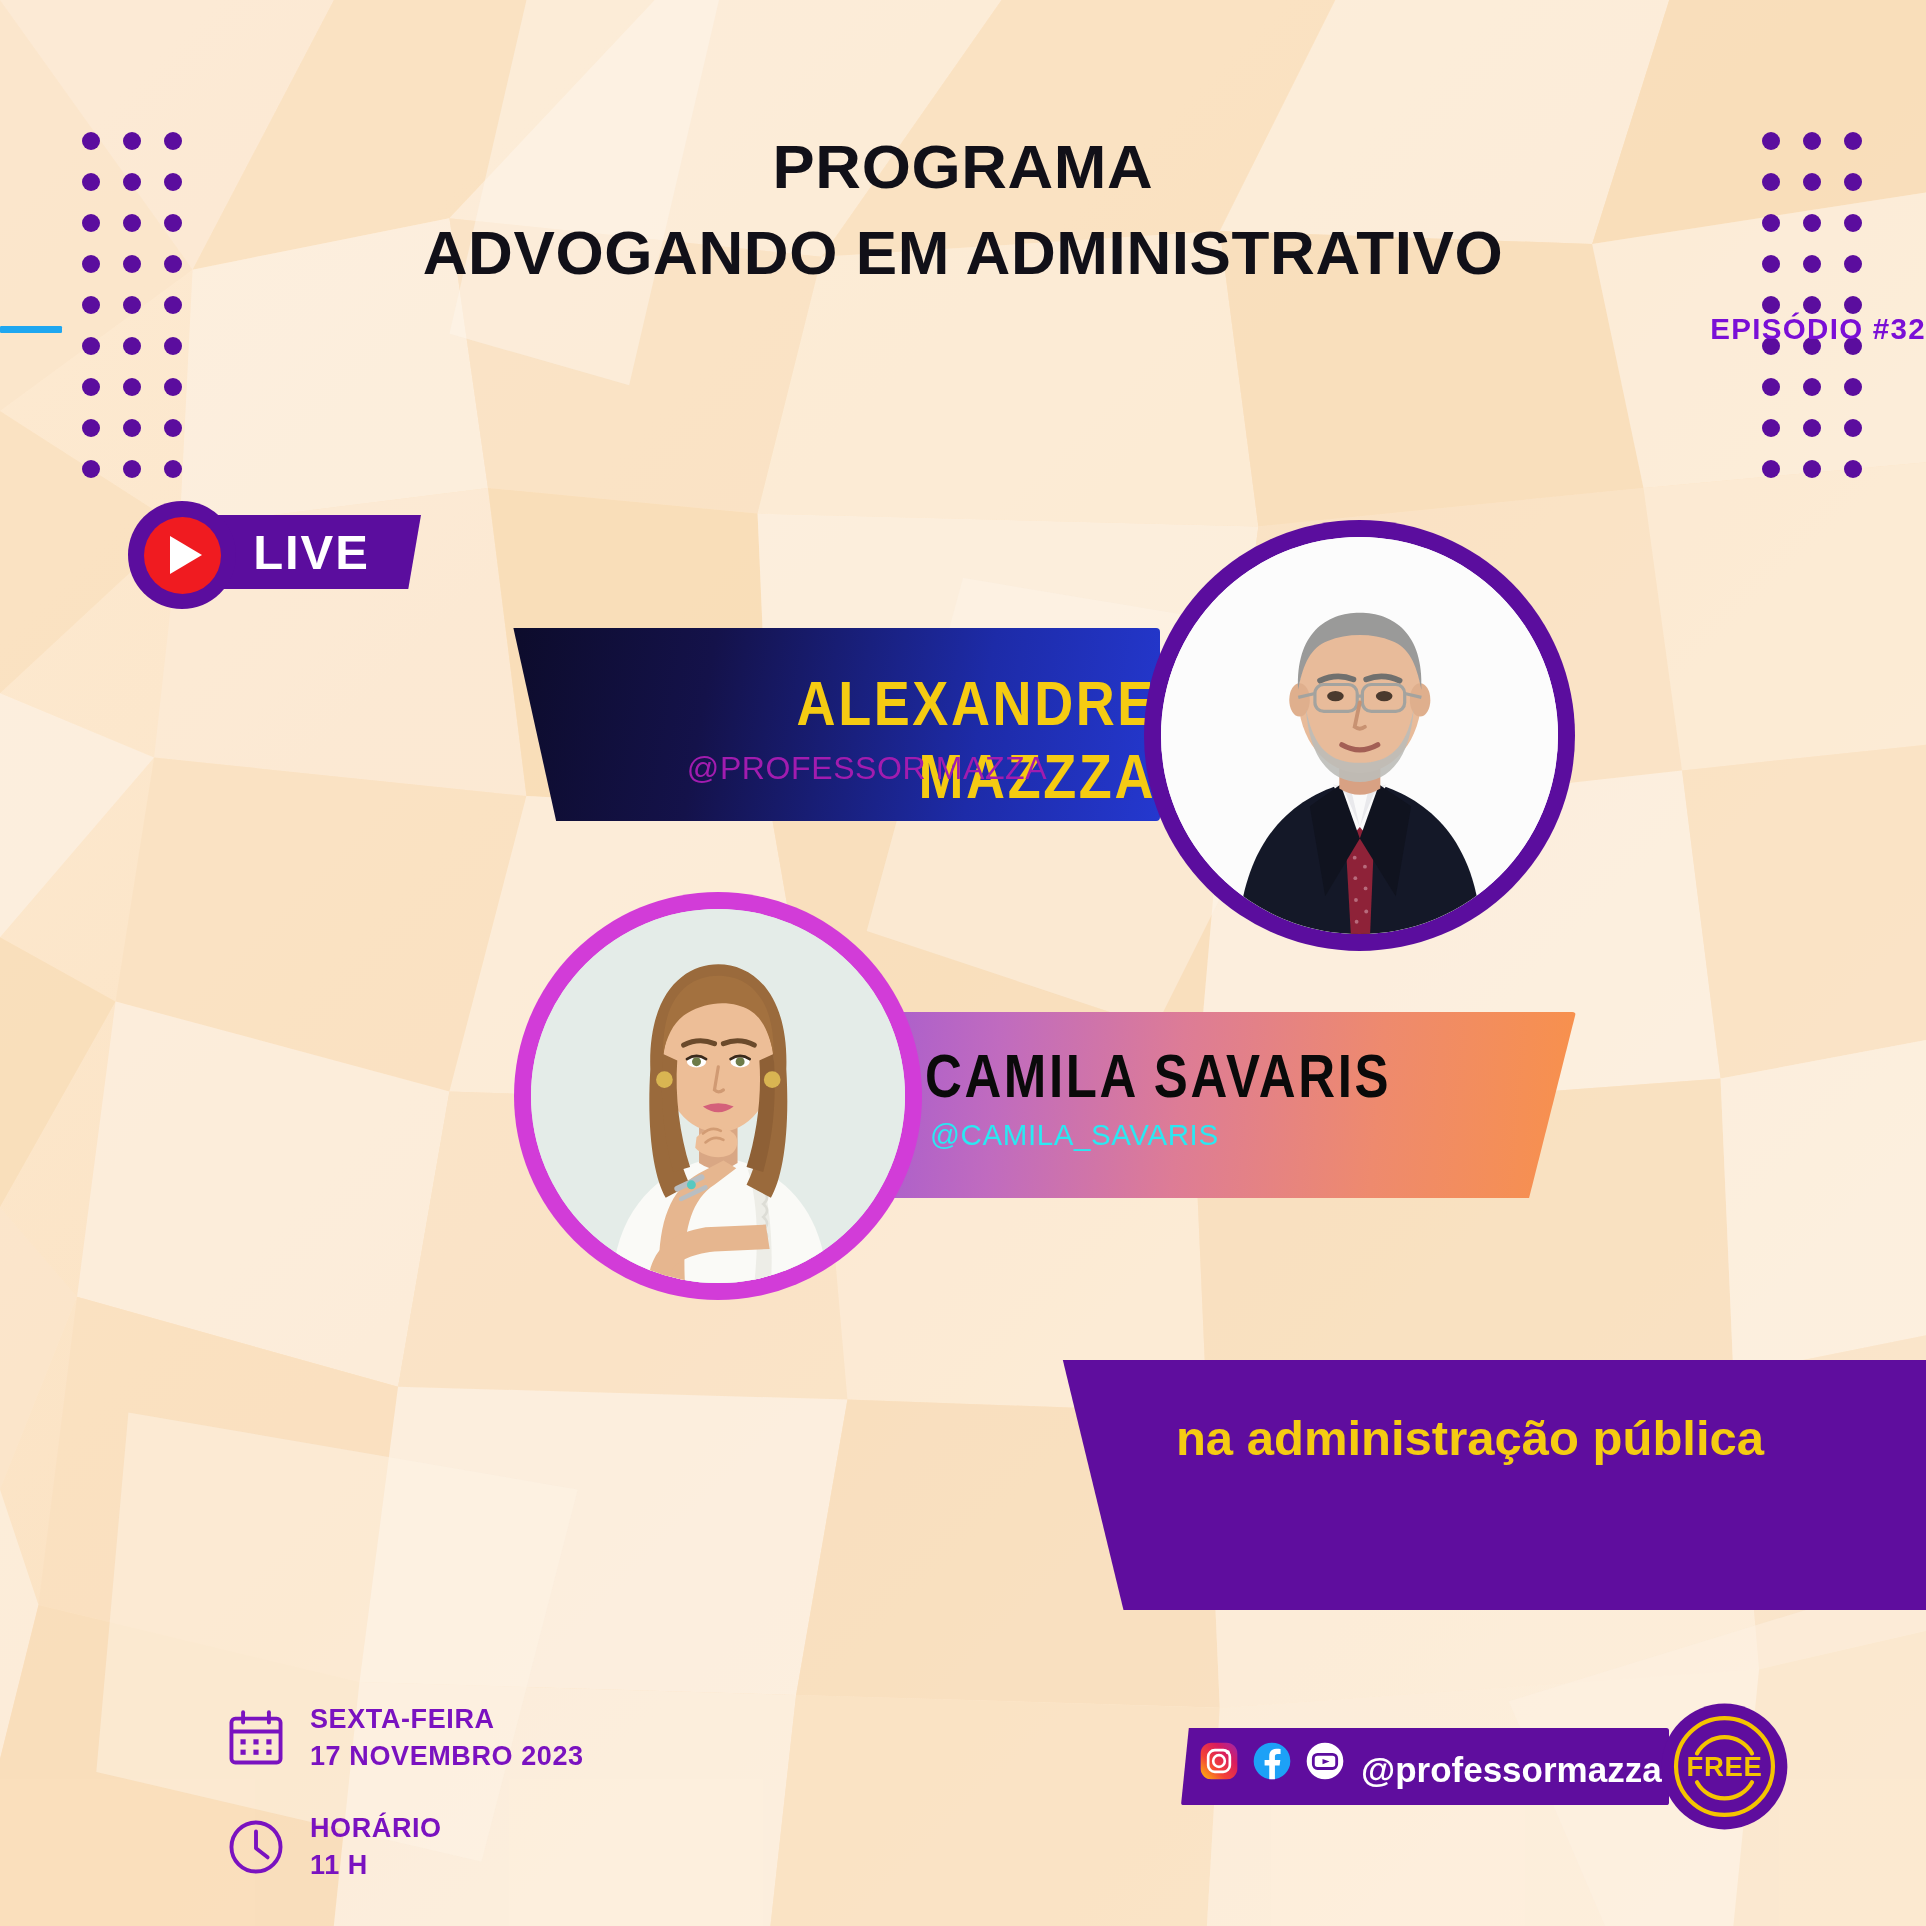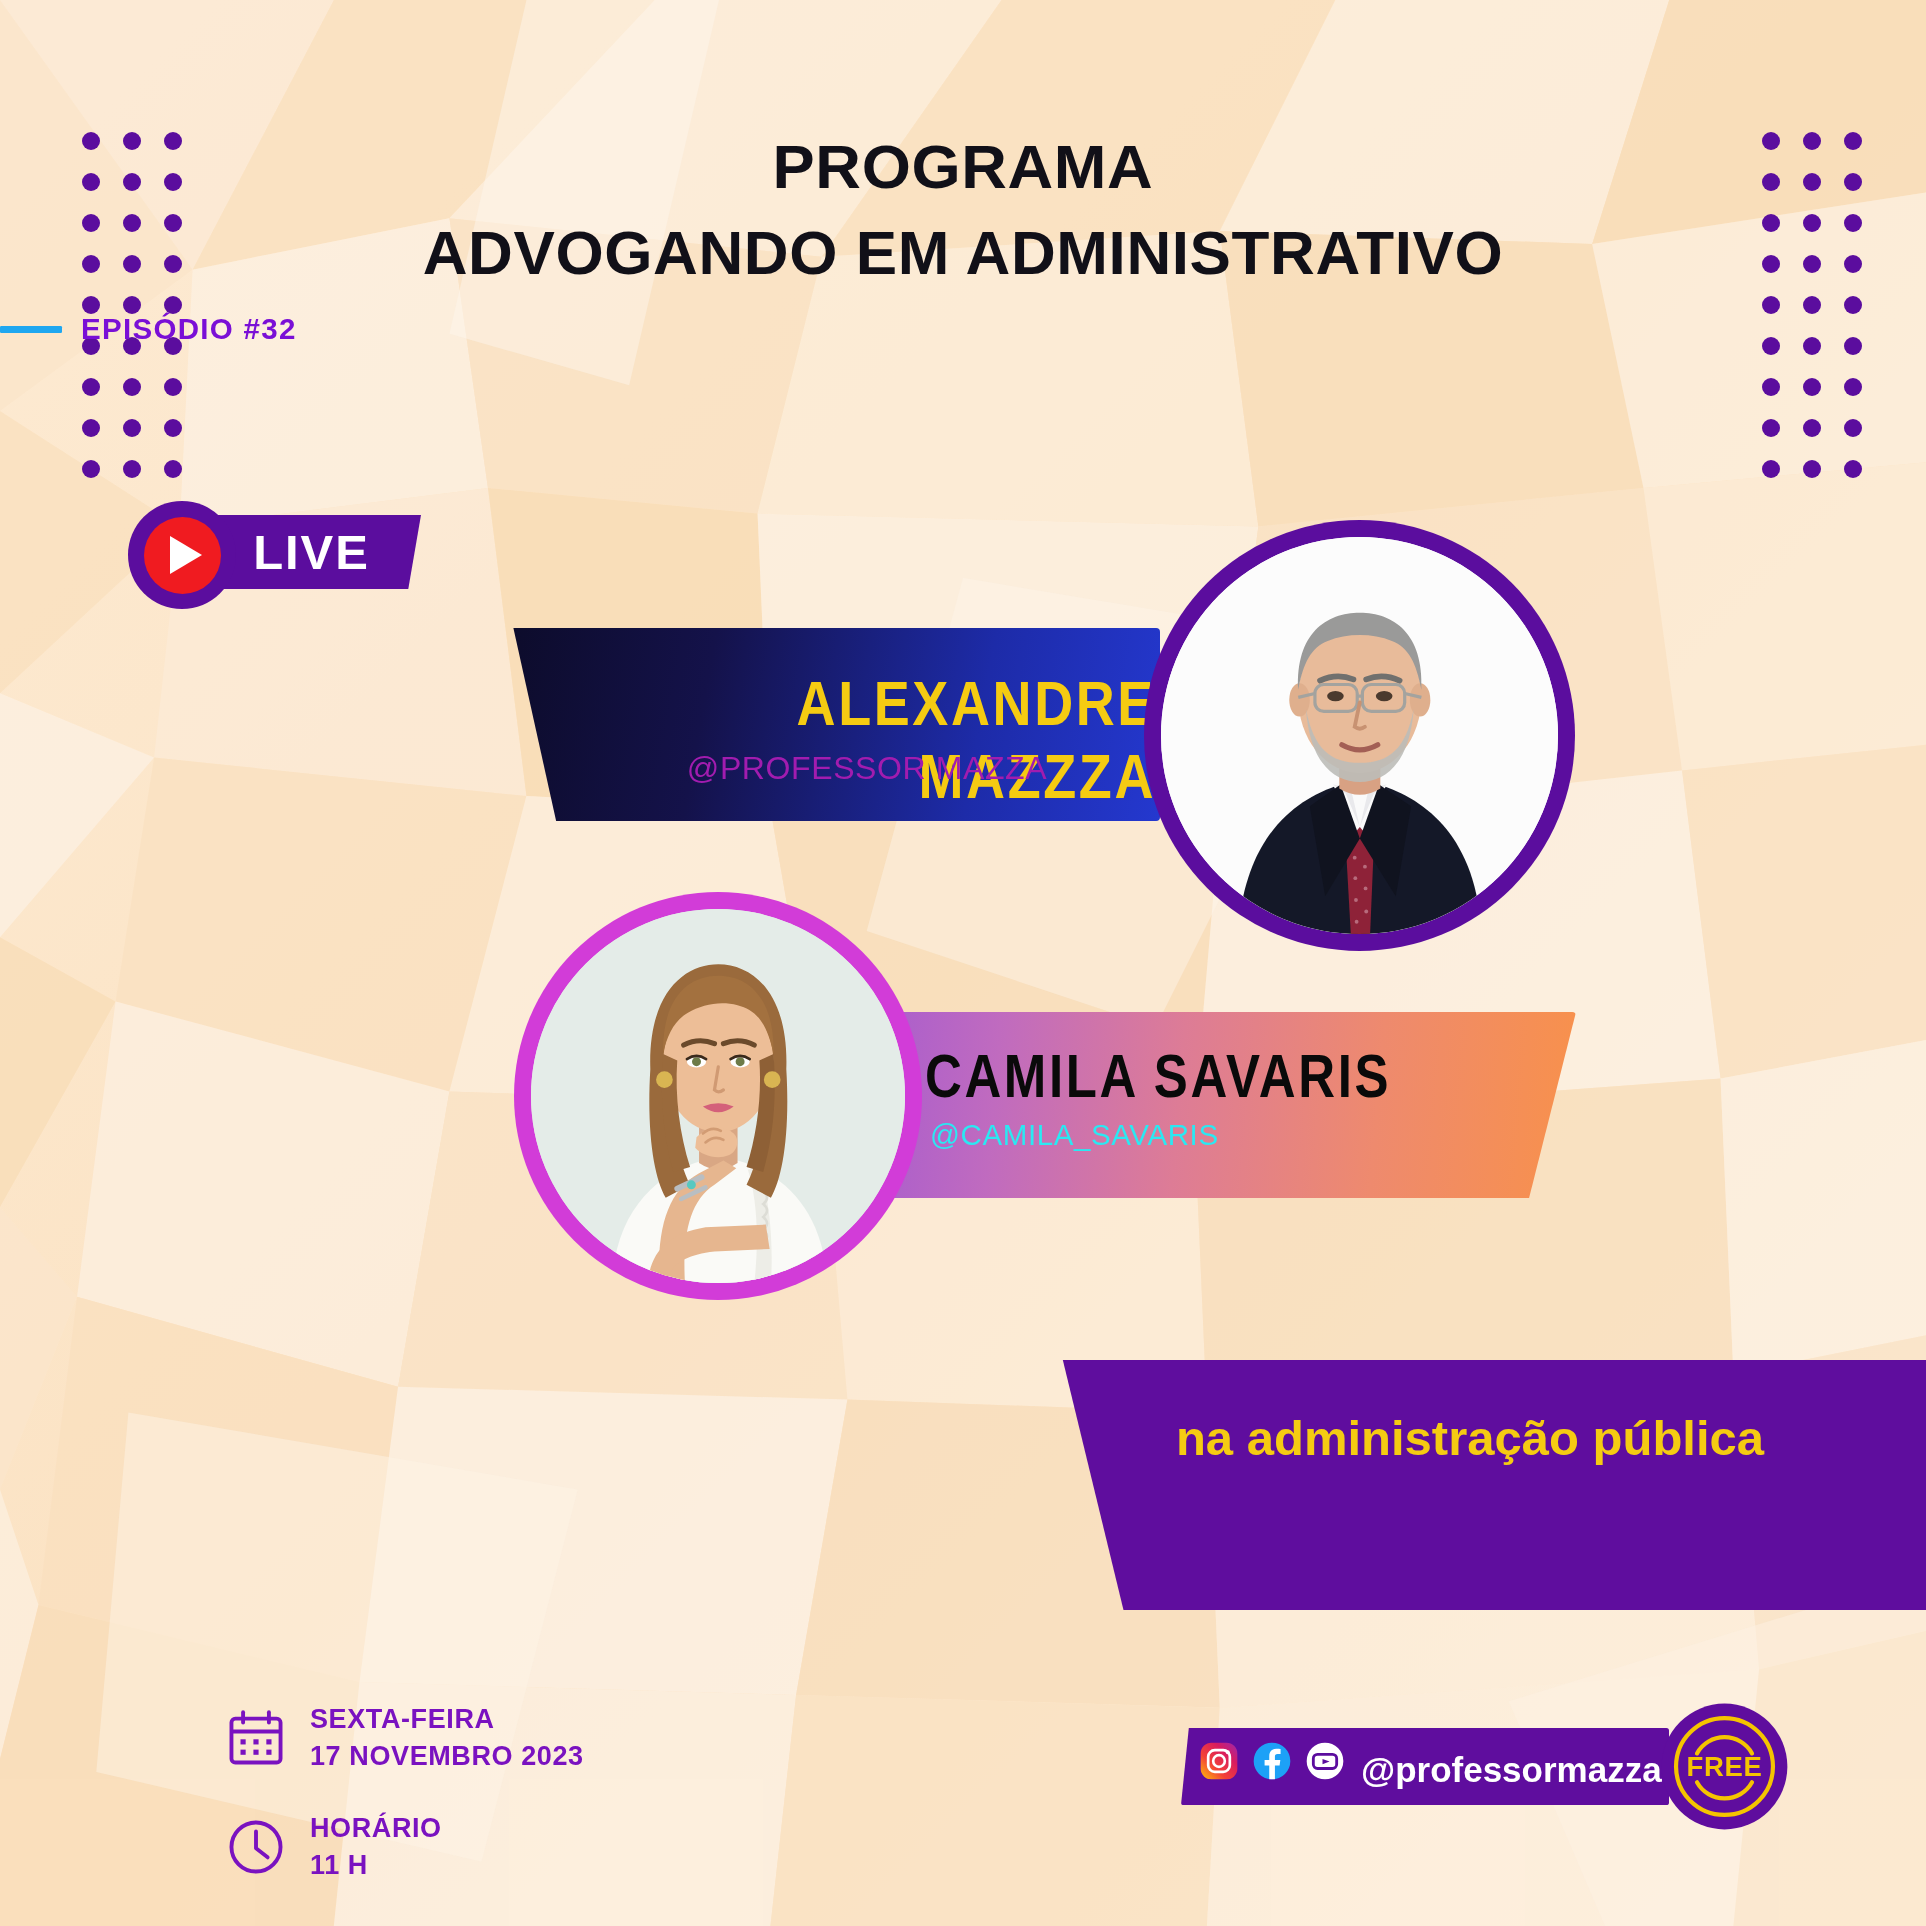--- a/index.html
+++ b/index.html
@@ -42,21 +42,21 @@
     font-family:"Liberation Sans",sans-serif;
     transform:scaleX(1.02);
   }
   #title-line2{
     font-size:62px;font-weight:700;letter-spacing:0.6px;
     color:#111018;line-height:1.0;margin-top:24.4px;
     font-family:"Liberation Sans",sans-serif;
   }
   #episode-row{
     margin-top:28px;
-    display:flex;align-items:center;justify-content:flex-start;gap:19px;
+    display:flex;align-items:center;justify-content:space-between;gap:19px;
   }
   #episode-rule{
     width:62px;height:7.7px;background:#1FA7F0;border-radius:1.3px;display:block;
   }
   #episode-text{
     font-size:29.5px;font-weight:700;letter-spacing:1.3px;color:#7A0FD6;
   }
 
   
   #live-badge{

